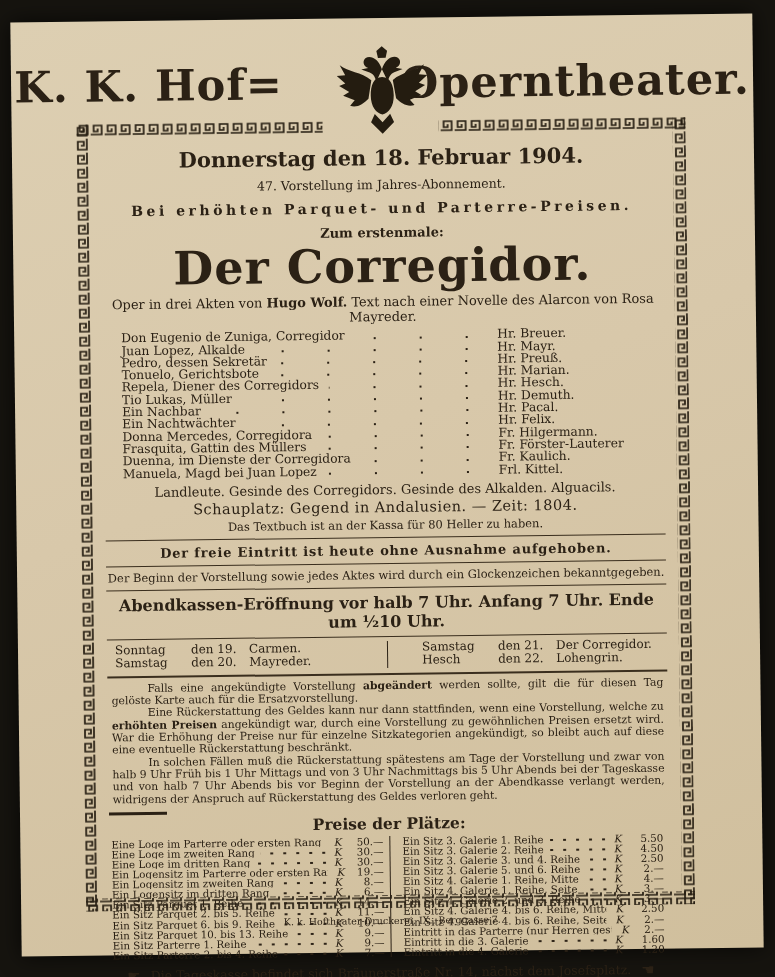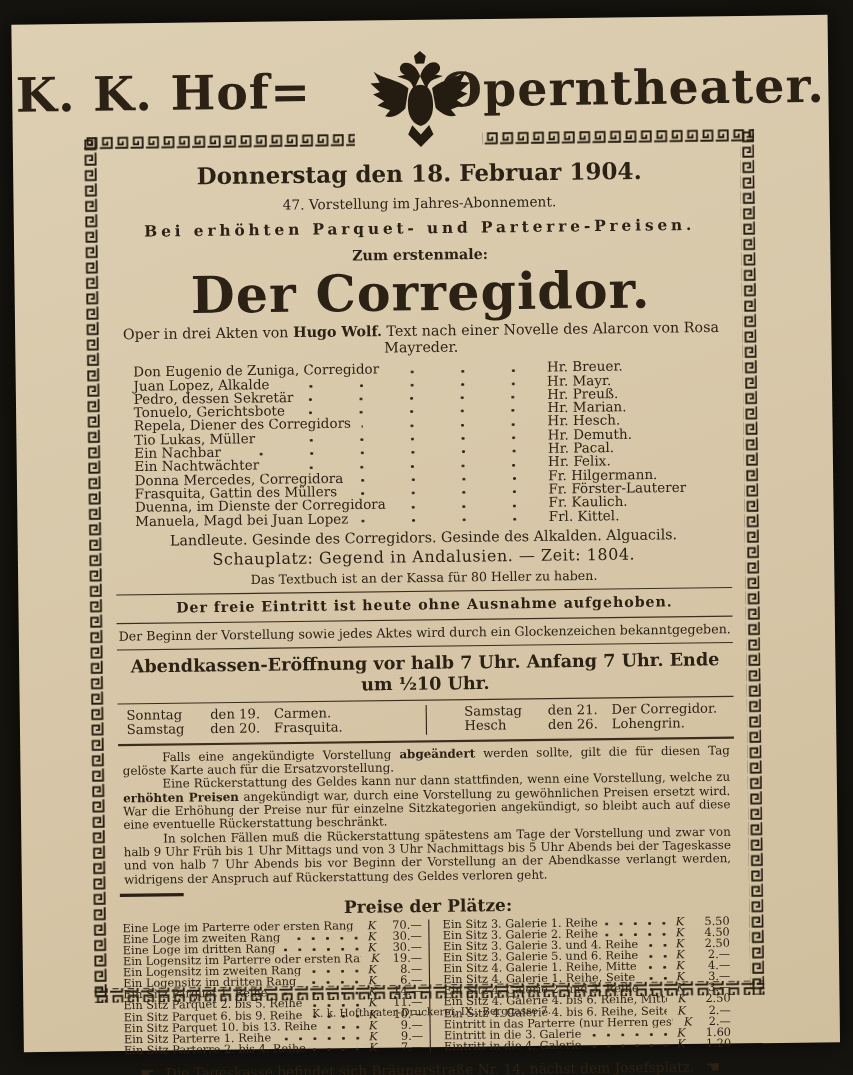--- a/index.html
+++ b/index.html
@@ -200,32 +200,32 @@
       <div class="schedule">
         <div class="sched-col">
           <div class="srow">
               <span class="sday">Sonntag</span>
               <span class="sdate">den 19.</span>
               <span>Carmen.</span>
             </div>
           <div class="srow">
               <span class="sday">Samstag</span>
               <span class="sdate">den 20.</span>
-              <span>Frasquita.</span>
+              <span>Mayreder.</span>
             </div>
         </div>
         <div class="sched-col right">
           <div class="srow">
               <span class="sday">Samstag</span>
               <span class="sdate">den 21.</span>
               <span>Der Corregidor.</span>
             </div>
           <div class="srow">
               <span class="sday">Hesch</span>
-              <span class="sdate">den 26.</span>
+              <span class="sdate">den 22.</span>
               <span>Lohengrin.</span>
             </div>
         </div>
       </div>
       <hr class="thick">
 
       <div class="paras">
         <p><span>Falls eine angekündigte Vorstellung </span><b>abgeändert</b><span> werden sollte, gilt die für diesen Tag gelöste Karte auch für die Ersatzvorstellung.</span></p>
         <p><span>Eine Rückerstattung des Geldes kann nur dann stattfinden, wenn eine Vorstellung, welche zu </span><b>erhöhten Preisen</b><span> angekündigt war, durch eine Vorstellung zu gewöhnlichen Preisen ersetzt wird. War die Erhöhung der Preise nur für einzelne Sitzkategorien angekündigt, so bleibt auch auf diese eine eventuelle Rückerstattung beschränkt.</span></p>
         <p><span>In solchen Fällen muß die Rückerstattung spätestens am Tage der Vorstellung und zwar von halb 9 Uhr Früh bis 1 Uhr Mittags und von 3 Uhr Nachmittags bis 5 Uhr Abends bei der Tageskasse und von halb 7 Uhr Abends bis vor Beginn der Vorstellung an der Abendkasse verlangt werden, widrigens der Anspruch auf Rückerstattung des Geldes verloren geht.</span><b></b><span></span></p>
@@ -233,21 +233,21 @@
 
       <div class="short-rule"></div>
       <div class="c preise-head">Preise der Plätze:</div>
 
       <div class="price-table">
         <div class="price-col">
           <div class="prow">
               <span class="plabel">Eine Loge im Parterre oder ersten Rang</span>
               <span class="dots dots-s"></span>
               <span class="cur">K</span>
-              <span class="pval">70.—</span>
+              <span class="pval">50.—</span>
             </div>
           <div class="prow">
               <span class="plabel">Eine Loge im zweiten Rang</span>
               <span class="dots dots-s"></span>
               <span class="cur">K</span>
               <span class="pval">30.—</span>
             </div>
           <div class="prow">
               <span class="plabel">Eine Loge im dritten Rang</span>
               <span class="dots dots-s"></span>

